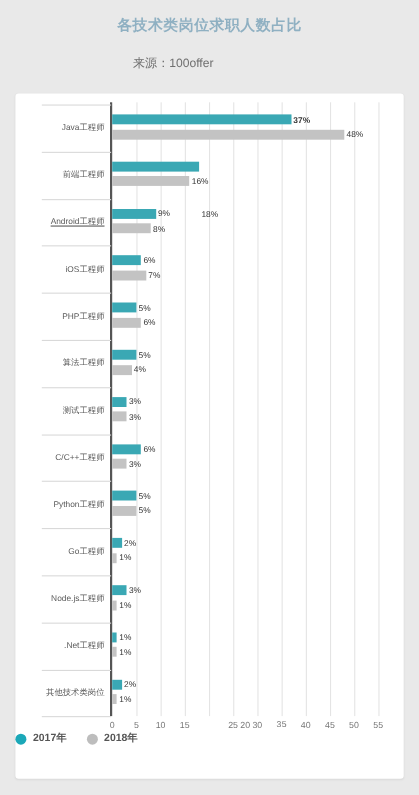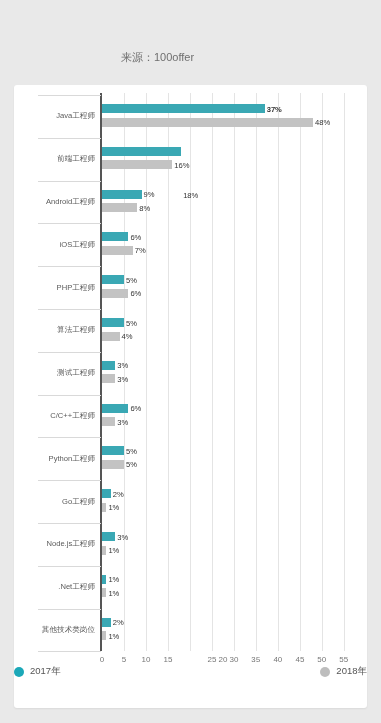--- a/index.html
+++ b/index.html
@@ -91,33 +91,35 @@
     position: absolute;
     font-size: 7.6px;
     color: #333;
     white-space: nowrap;
     transform: translateY(-50%);
   }
   .legend {
     position: absolute;
     left: 0; top: 580px; width: 353px;
     display: flex;
-    justify-content: space-between;
+    justify-content: flex-start;
     align-items: center;
     gap: 18px;
+    font-weight: bold;
   }
   .legend-item { display: flex; align-items: center; gap: 6px; }
   .legend-dot { width: 10px; height: 10px; border-radius: 50%; display: block; }
   .legend-label { font-size: 9.5px; color: #555; }
 </style>
 </head>
 <body>
 
 <div id="page">
 
+  <div class="chart-title">各技术类岗位求职人数占比</div>
   <div class="chart-subtitle">来源：100offer</div>
 
   <div class="card">
     <div class="plot">
 
       <div class="gridlines" id="gridlines">
           <div class="gridline" style="left: 88px; background: transparent;"></div>
           <div class="gridline" style="left: 109.983px;"></div>
           <div class="gridline" style="left: 131.966px;"></div>
           <div class="gridline" style="left: 153.948px;"></div>
@@ -143,21 +145,21 @@
           <div class="cat-sep" style="top: 352.4px;"></div>
           <div class="cat-sep" style="top: 395.2px;"></div>
           <div class="cat-sep" style="top: 438px;"></div>
           <div class="cat-sep" style="top: 480.8px;"></div>
           <div class="cat-sep" style="top: 523.6px;"></div>
           <div class="cat-sep" style="top: 566.4px;"></div>
         </div>
       <div id="cat-labels">
           <div class="cat-label" style="top: 31.4px;">Java工程师</div>
           <div class="cat-label" style="top: 74.2px;">前端工程师</div>
-          <div class="cat-label" style="top: 117px;">Android工程师</div>
+          <div class="cat-label" style="top: 117px; text-decoration: underline;">Android工程师</div>
           <div class="cat-label" style="top: 159.8px;">iOS工程师</div>
           <div class="cat-label" style="top: 202.6px;">PHP工程师</div>
           <div class="cat-label" style="top: 245.4px;">算法工程师</div>
           <div class="cat-label" style="top: 288.2px;">测试工程师</div>
           <div class="cat-label" style="top: 331px;">C/C++工程师</div>
           <div class="cat-label" style="top: 373.8px;">Python工程师</div>
           <div class="cat-label" style="top: 416.6px;">Go工程师</div>
           <div class="cat-label" style="top: 459.4px;">Node.js工程师</div>
           <div class="cat-label" style="top: 502.2px;">.Net工程师</div>
           <div class="cat-label" style="top: 545px;">其他技术类岗位</div>

